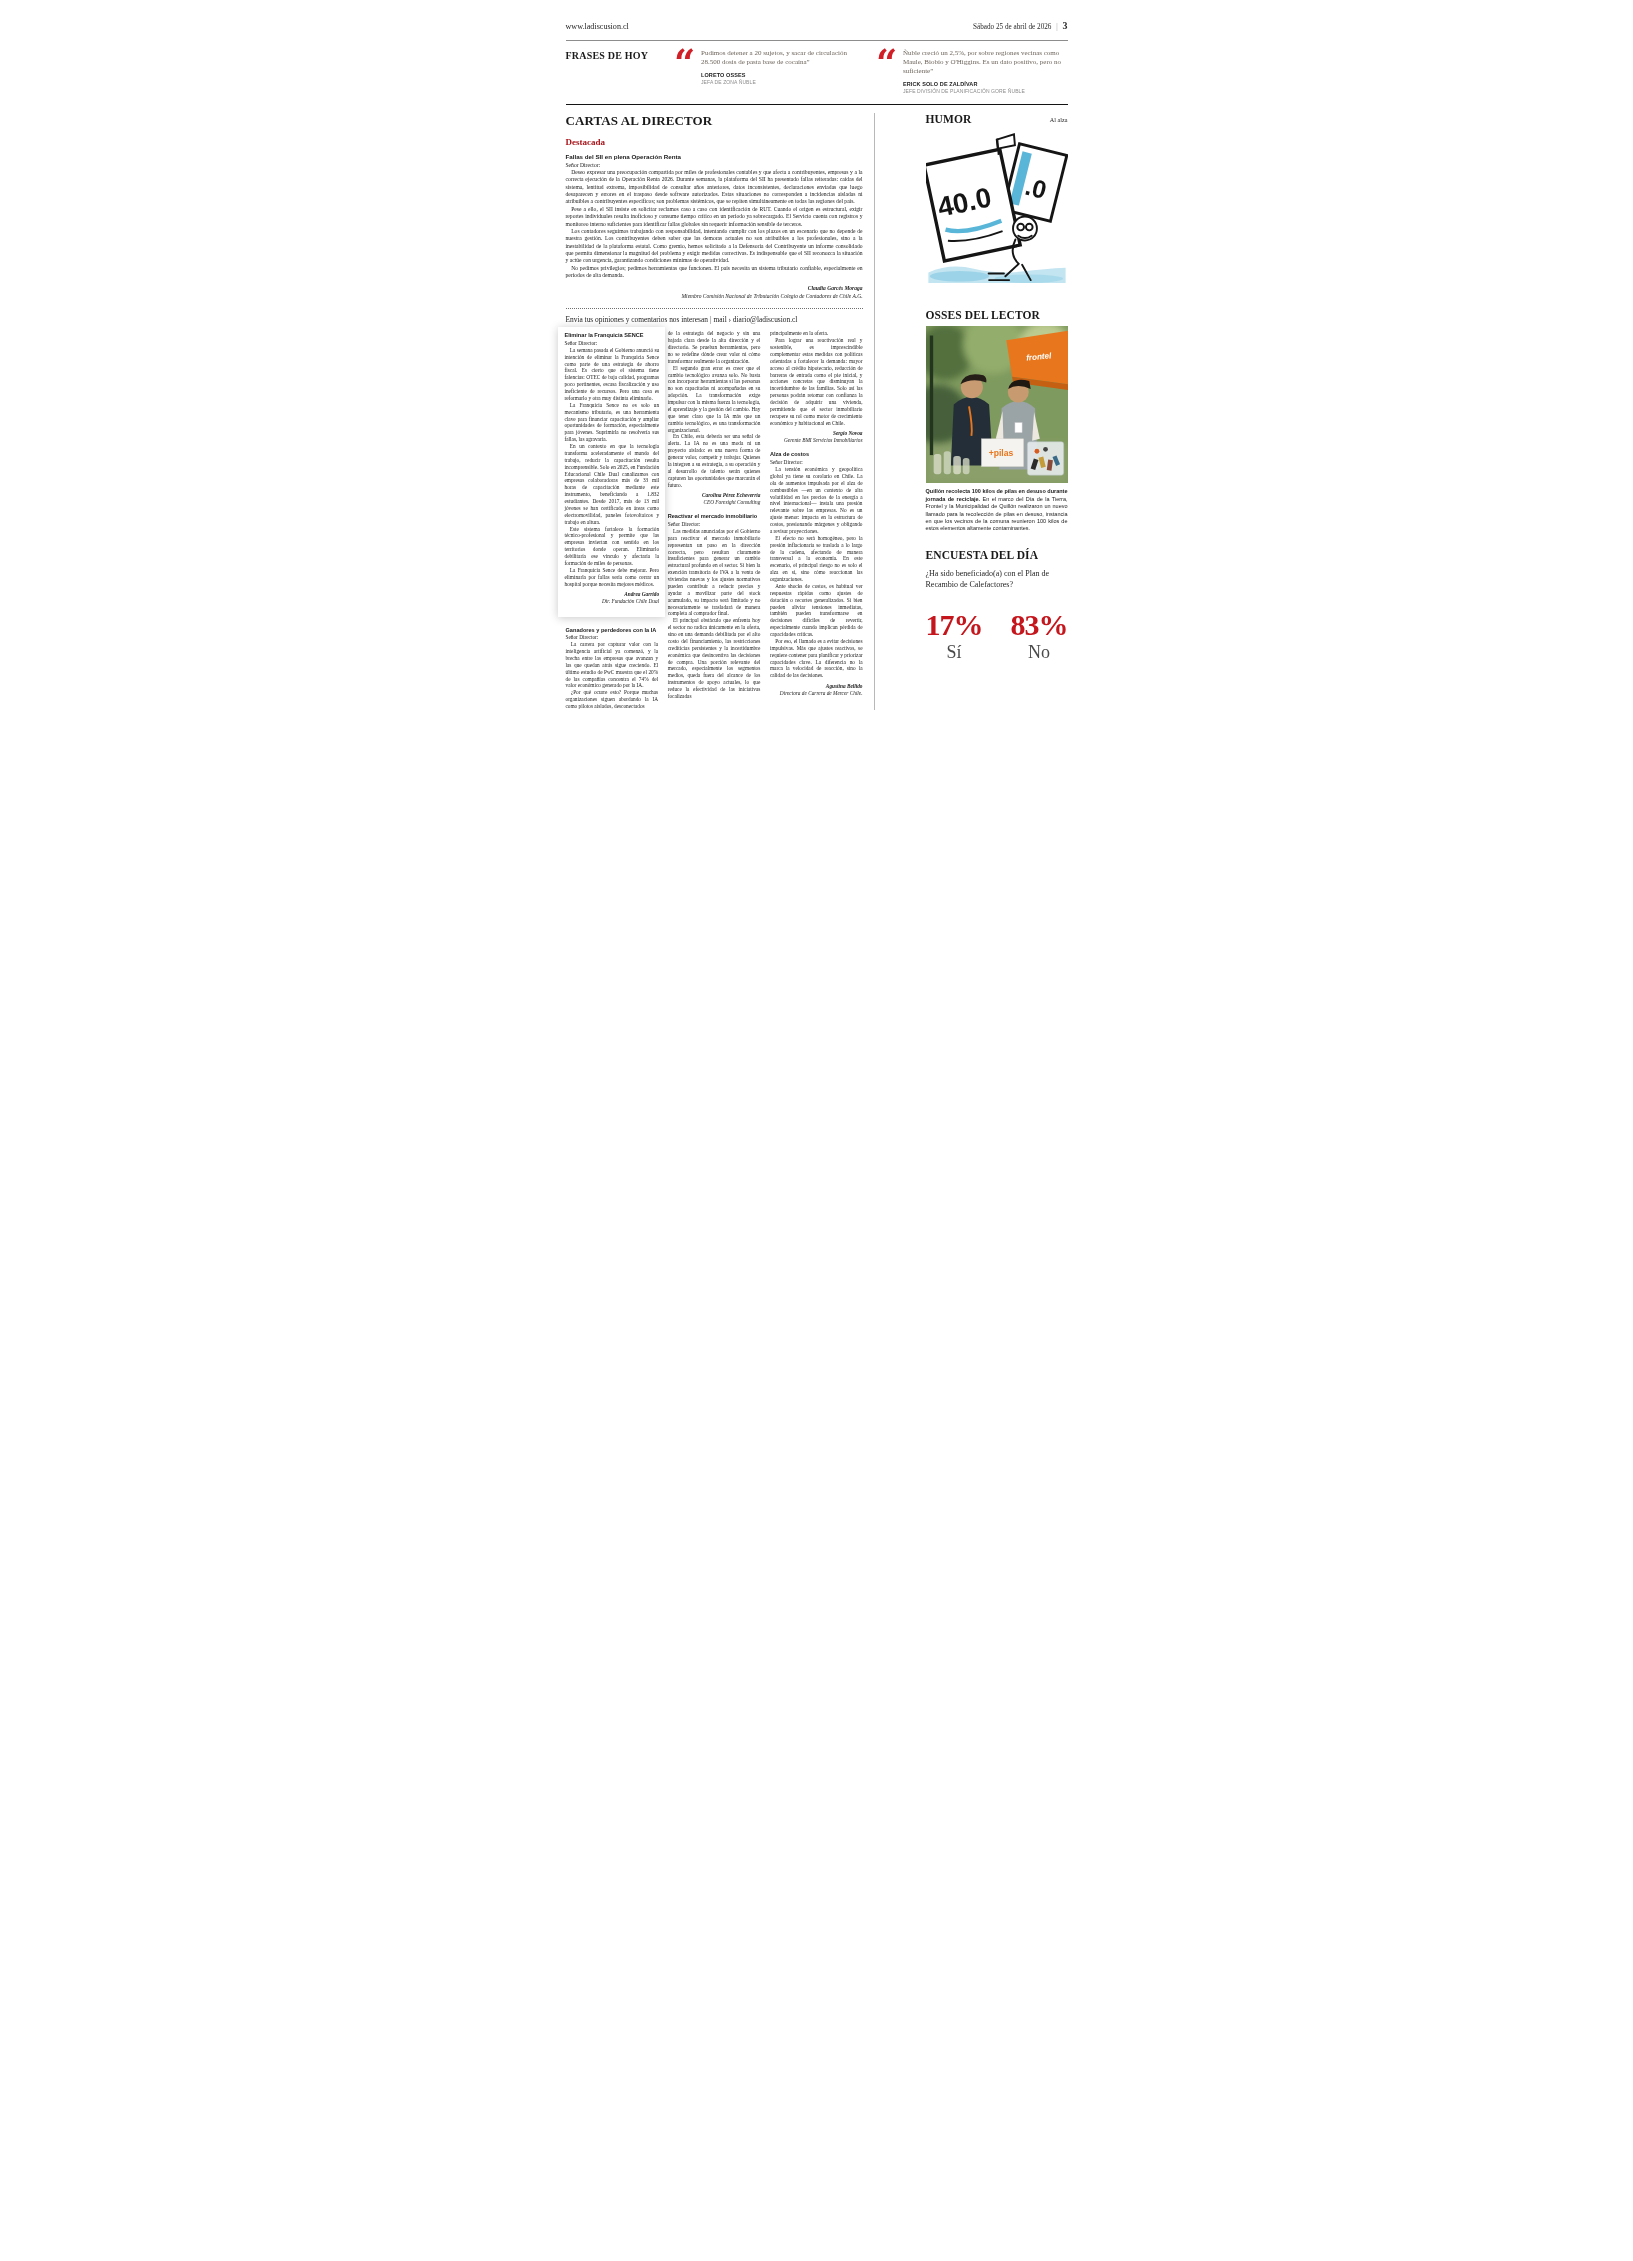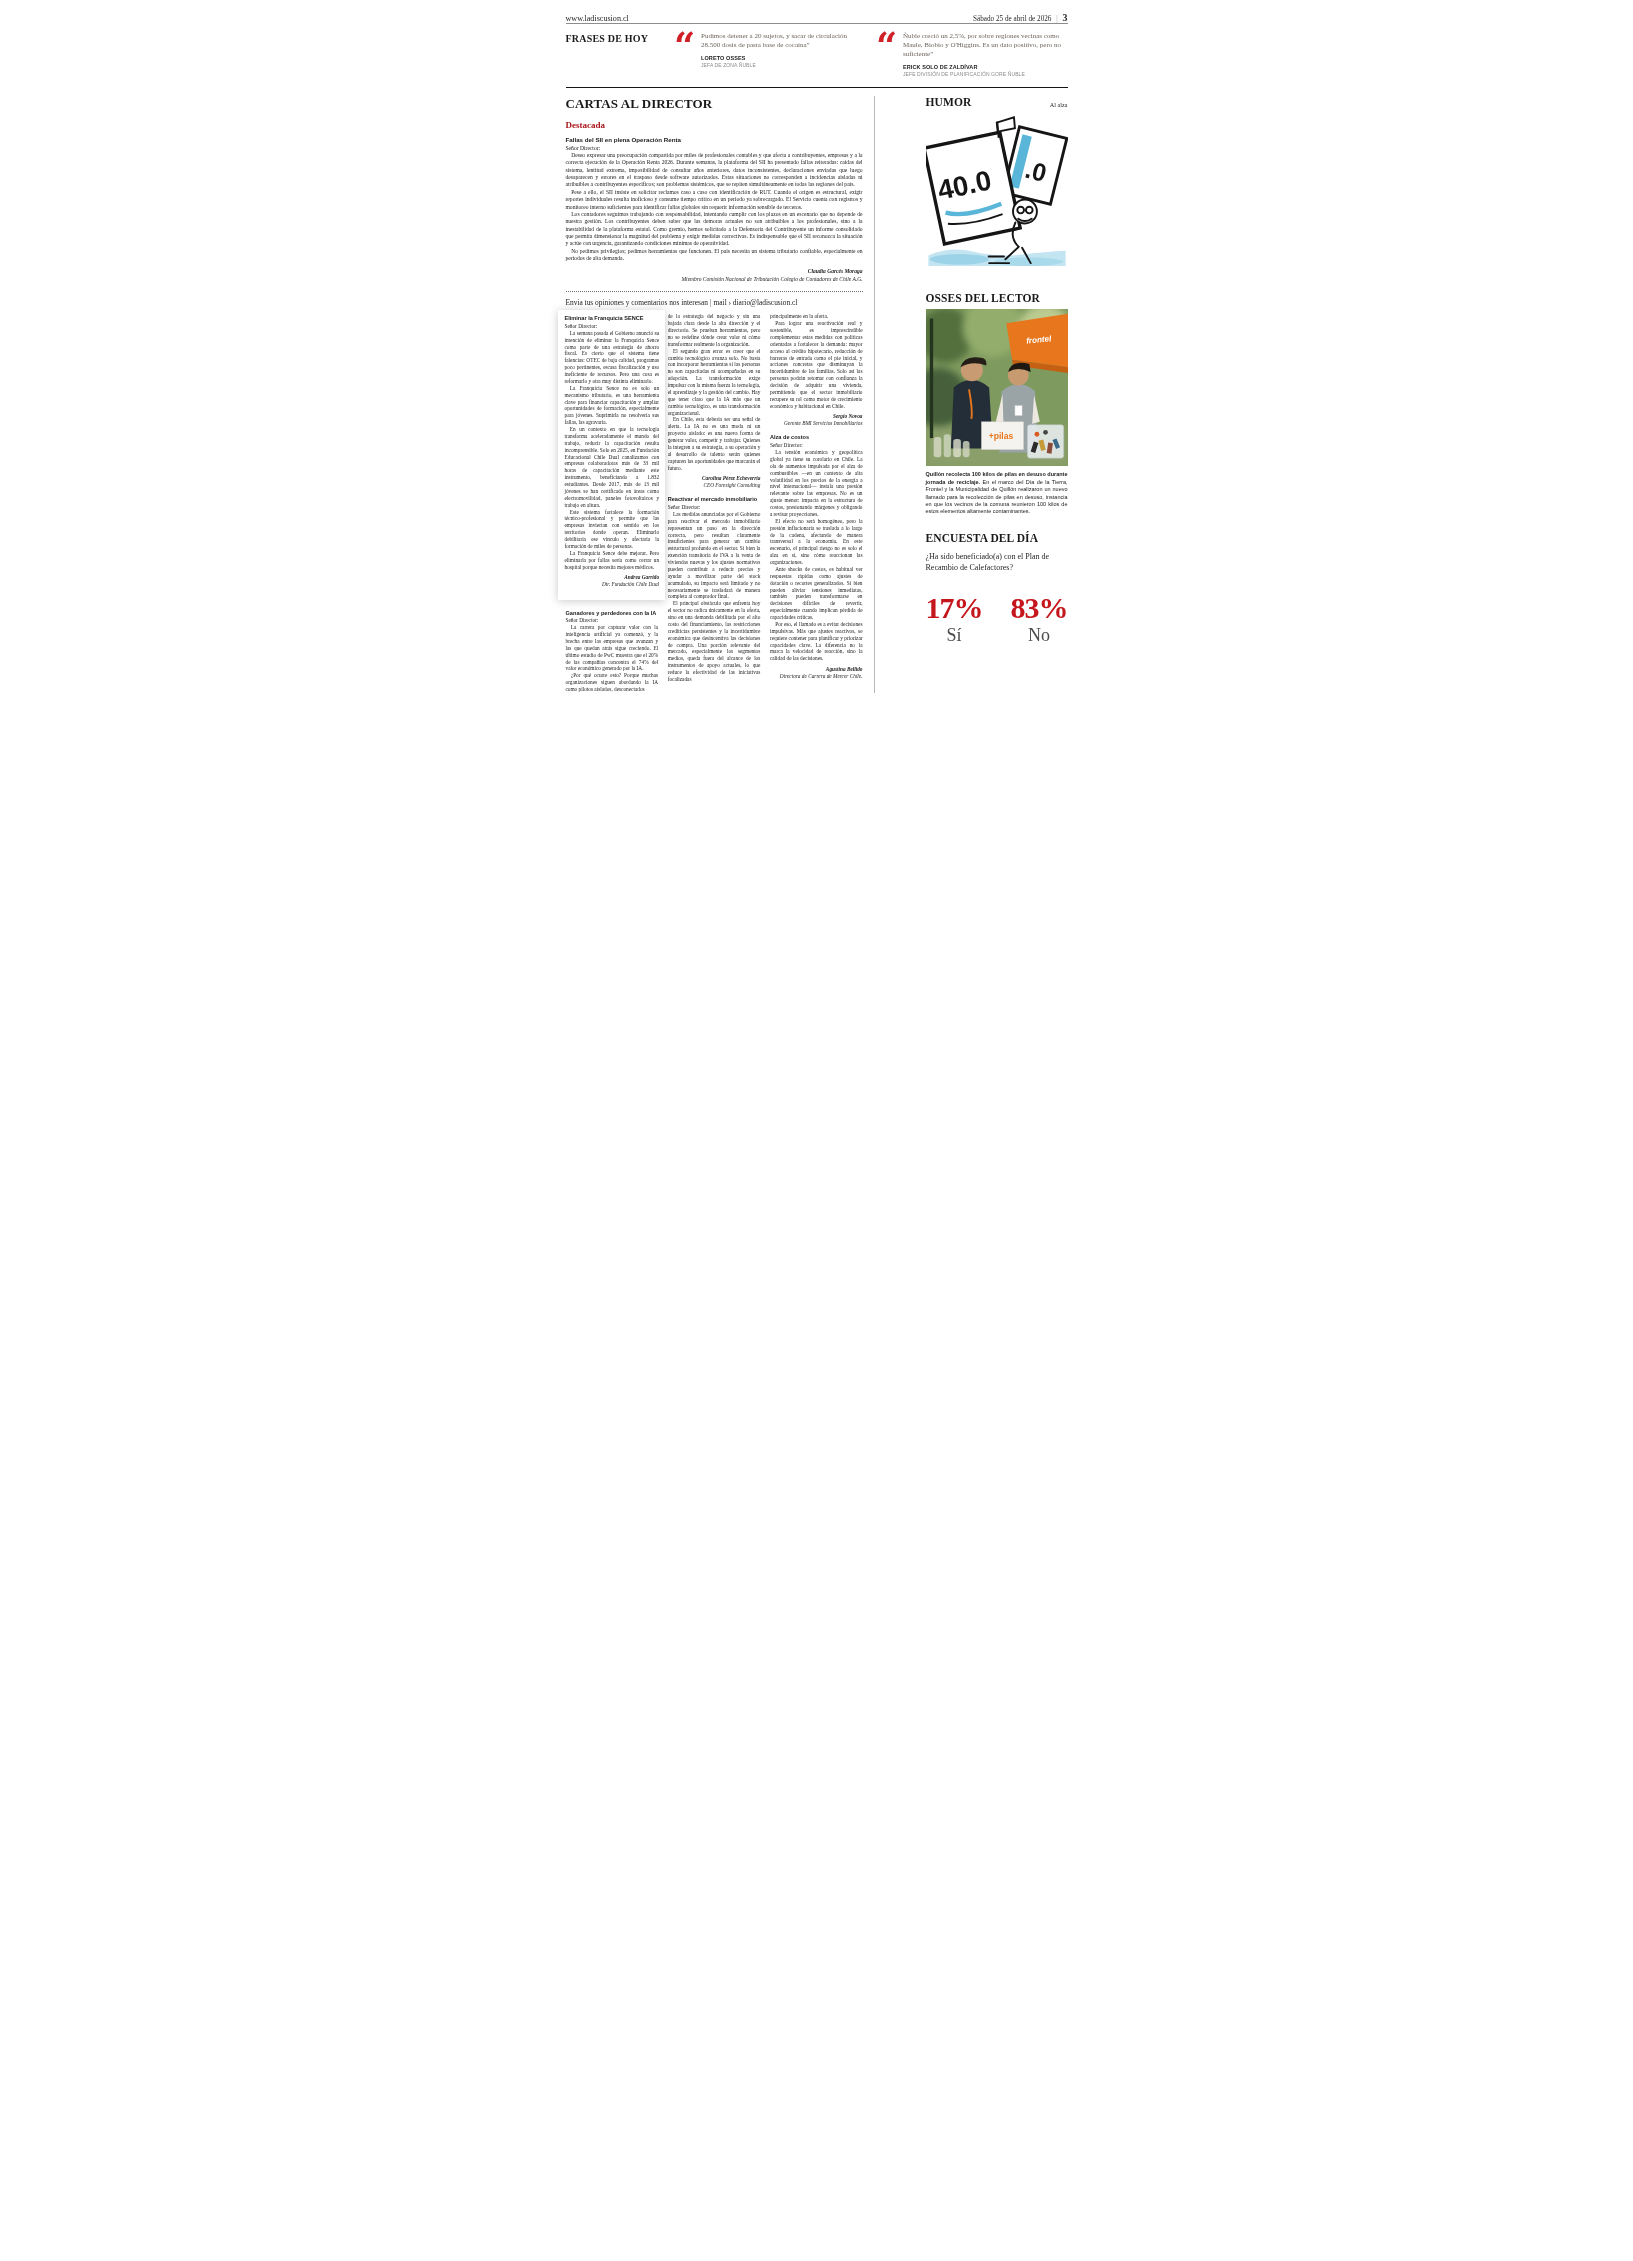--- a/index.html
+++ b/index.html
@@ -1,20 +1,20 @@
 <!DOCTYPE html>
 <html lang="es" style="font-size:7.7px"><head>
 <meta charset="utf-8">
 <style>
   * { margin:0; padding:0; box-sizing:border-box; }
   body { background:#ffffff; font-family:"Liberation Serif", serif; color:#1a1a1a; }
   .page { width:545px; min-height:754px; margin:0 auto; background:#fff; padding:12.4px 21.5px 19px; position:relative; }
 
   
-  .page-header { display:flex; justify-content:space-between; align-items:baseline; padding-bottom:0; border-bottom:0.5px solid #8d8d8d; }
+  .page-header { display:flex; justify-content:space-between; align-items:baseline; padding-bottom:9px; border-bottom:0.5px solid #8d8d8d;margin-top:8px; }
   .site-url { font-size:8.1px; color:#222; }
   .header-right { display:flex; align-items:baseline; gap:4.8px; font-size:7.2px; color:#2a2a2a; }
   .header-sep { color:#a0a0a0; }
   .page-num { font-size:10px; font-weight:700; }
 
   
   .frases { display:flex; gap:10.5px; padding:7.7px 0 9.6px; border-bottom:1.4px solid #141414; }
   .frases-title { font-size:10px; font-weight:700; letter-spacing:0.2px; width:98px; flex-shrink:0; padding-top:1.4px; }
   .quote { display:flex; gap:5.7px; flex:1; }
   .quote-mark { color:#d01f27; font-size:37px; line-height:.78; font-family:"DejaVu Serif", serif; flex-shrink:0; height:22px; font-weight:700; }
@@ -45,21 +45,21 @@
   .letter-col .title { font-family:"Liberation Sans", sans-serif; font-weight:700; font-size:5.6px; margin-bottom:1px; text-align:left; line-height:1.2; }
   .letter-col .para { text-indent:5.3px; }
   .letter-col .cont {}
   .letter-col .sig { text-align:right; font-style:italic; margin:3.4px 0 5.7px; line-height:1.4; }
   .letter-col .sig div:first-child { font-weight:700; }
   .letter-section + .letter-section { margin-top:6.7px; }
   .letter-section.highlight { background:#fff; box-shadow:0 1.4px 8.6px rgba(0,0,0,.22); padding:4.8px 6.2px 5.7px; margin:-2.9px -7.2px 9.6px -7.2px; position:relative; }
 
   
   .sec-title { font-size:11.5px; font-weight:700; letter-spacing:0.1px; }
-  .humor-head { display:flex; justify-content:space-between; align-items:flex-end; }
+  .humor-head { display:flex; justify-content:space-between; align-items:center; }
   .humor-sub { font-size:6.2px; color:#222; }
   .art-box { margin-top:4.8px; line-height:0; }
   .art-box svg { width:100%; height:auto; }
   .foto-sec { margin-top:21px; }
   .photo-caption { font-family:"Liberation Sans", sans-serif; font-size:5.5px; line-height:1.35; margin-top:4.8px; text-align:justify; color:#222; hyphens:auto; }
   .photo-caption .cap-lead { font-weight:700; }
   .encuesta { margin-top:16.3px; }
   .encuesta-q { font-size:8px; line-height:1.35; margin-top:7.7px; color:#1f1f1f; }
   .poll-results { display:flex; justify-content:space-between; margin-top:20px; }
   .poll-item .pct { font-size:30px; font-weight:700; color:#c4161c; letter-spacing:-1px; line-height:1; }

